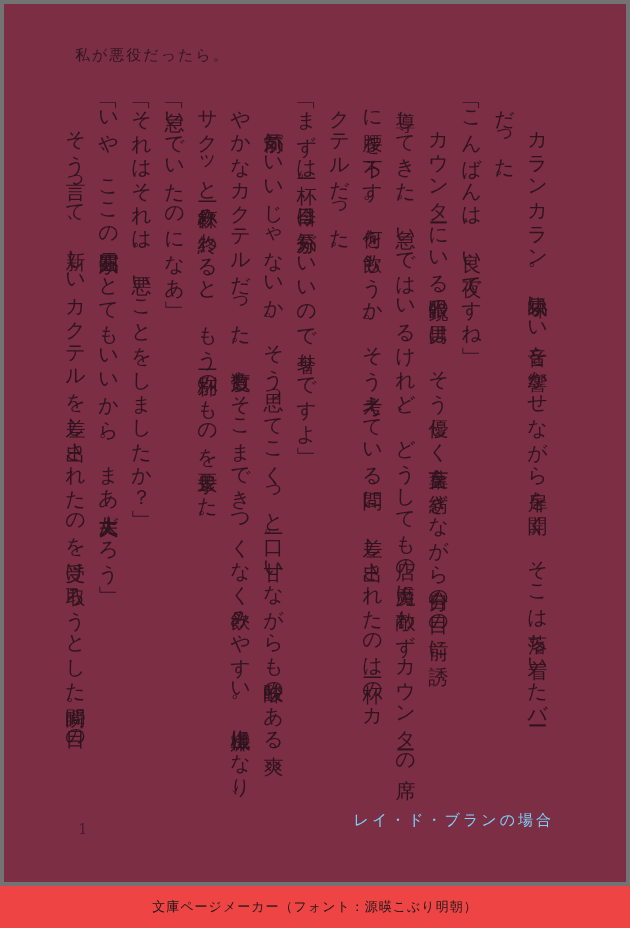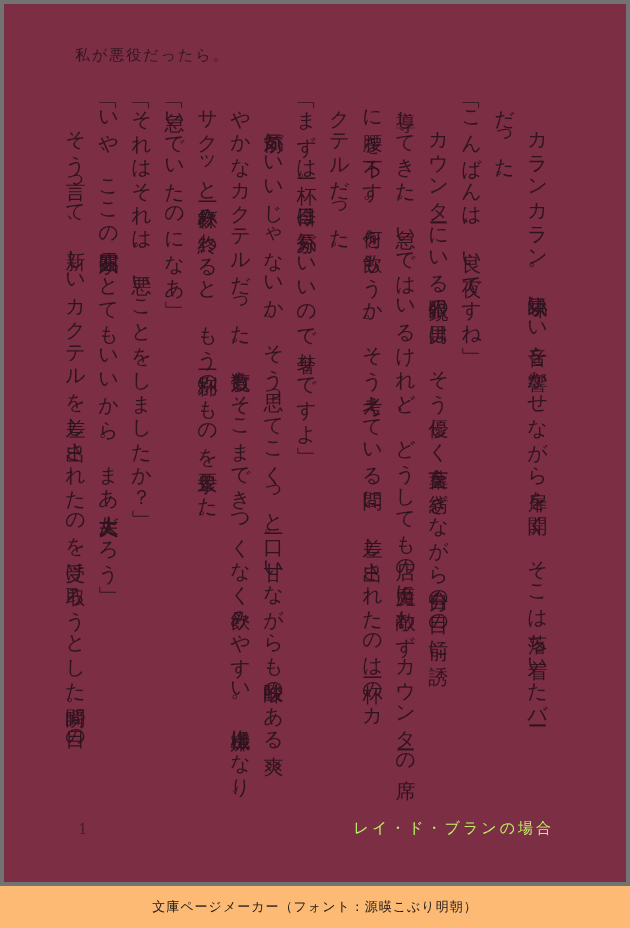--- a/index.html
+++ b/index.html
@@ -54,33 +54,33 @@
   .page-number {
     position: absolute;
     left: 74px;
     bottom: 44px;
     font-size: 15px;
     color: #451f2e;
   }
   .chapter-label {
     position: absolute;
     right: 72px;
-    bottom: 44px;
+    bottom: 52px;
     font-size: 15px;
     letter-spacing: 3px;
-    color: #bef264;
+    color: #7dd3fc;
     white-space: nowrap;
   }
   .caption-strip {
     position: absolute;
     left: 0;
     top: 886px;
     width: 630px;
     height: 42px;
-    background: #fdba74;
+    background: #ef4444;
     display: flex;
     align-items: center;
     justify-content: center;
   }
   .caption-strip .caption {
     font-size: 13px;
     letter-spacing: 1px;
     color: #1a1a1a;
     white-space: nowrap;
   }

